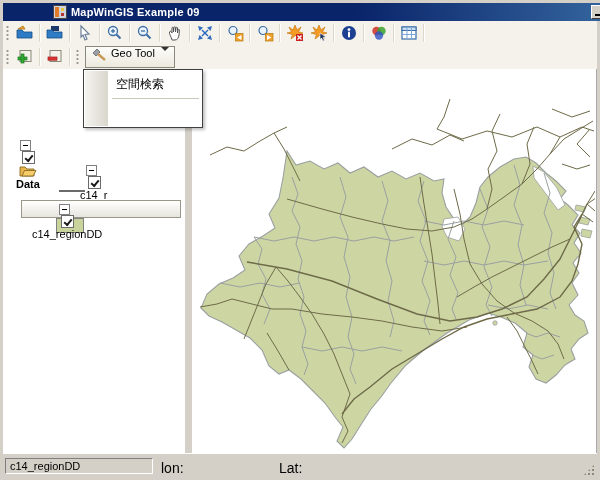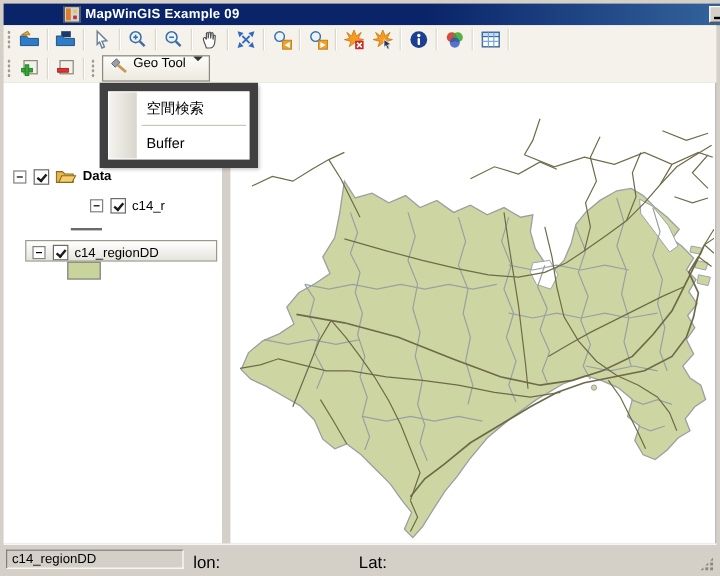--- a/index.html
+++ b/index.html
@@ -41,33 +41,33 @@
     background-size:3px 4px;background-repeat:repeat-y;}
   .tbtn{width:24px;height:22px;display:flex;align-items:center;justify-content:center;}
   .tsep{width:1px;height:18px;background:#dbd8cb;margin:0 2px;border-right:1px solid #fff;}
   .geo-btn{height:20px;display:flex;padding:0 5px;
     border:1px solid #8a887c;background:linear-gradient(#fcfcfa,#eceade);
     margin-left:2px;}
   .geo-btn .lbl{margin:0 4px 0 4px;font-size:11px;}
   .geo-arrow{width:0;height:0;border-left:4px solid transparent;border-right:4px solid transparent;border-top:4px solid #333;margin-left:2px;}
   
   .menu{position:absolute;left:83px;top:69px;width:118px;height:57px;
-    background:#fff;border:7px solid #404040;box-shadow:2px 2px 3px rgba(0,0,0,.25);
+    background:#fff;border:1px solid #404040;box-shadow:2px 2px 3px rgba(0,0,0,.25);
     z-index:50;}
   .menu .gutter{position:absolute;left:1px;top:1px;bottom:1px;width:23px;
     background:linear-gradient(90deg,#f4f3ef,#d9d6cc);}
   .menu-item{position:absolute;left:26px;width:88px;height:24px;line-height:24px;
     padding-left:6px;font-size:12px;}
   .menu-sep{position:absolute;left:28px;right:3px;top:28px;height:1px;background:#c9c6ba;}
   
   .tree-panel{position:absolute;left:3px;top:69px;width:182px;height:384px;background:#fff;}
   .splitter{position:absolute;left:185px;top:69px;width:7px;height:384px;background:#d4d0c8;}
   .map-panel{position:absolute;left:192px;top:69px;width:405px;height:384px;background:#fff;border-right:1px solid #aaa;box-sizing:border-box;}
   
-  .trow-item{position:absolute;display:flex;align-items:center;}
+  .trow-item{position:absolute;display:flex;align-items:center;flex-direction:column;}
   .expander{width:9px;height:9px;border:1px solid #808080;background:#fff;position:relative;box-sizing:content-box;}
   .expander:after{content:"";position:absolute;left:2px;top:4px;width:5px;height:1px;background:#000;}
   .checkbox{width:13px;height:13px;border:1px solid #6a6a6a;background:#fff;position:relative;margin-left:6px;box-sizing:border-box;}
   .checkbox:after{content:"";position:absolute;left:2px;top:3px;width:6px;height:3px;
     border-left:2px solid #1a1a1a;border-bottom:2px solid #1a1a1a;transform:rotate(-50deg);}
   .tree-label{margin-left:5px;font-size:11px;white-space:nowrap;}
   .bold{font-weight:bold;}
   .sel-box{position:absolute;left:18px;top:131px;width:160px;height:18px;
     border:1px solid #9a9889;background:linear-gradient(#ffffff,#e6e4dd);box-sizing:border-box;}
   .line-symbol{position:absolute;left:56px;top:121px;width:26px;height:0;border-top:2px solid #6a6a6a;}
@@ -357,21 +357,20 @@
       <path d="M200,80 L220,70 L240,76 L258,66 L272,72"></path>
       <path d="M258,30 L252,48 L245,60"></path>
     </g>
   </svg>
 </div>
 
 <div class="menu">
   <div class="gutter"></div>
   <div class="menu-item" style="top:2px;">空間検索</div>
   <div class="menu-sep"></div>
-  <div class="menu-item" style="top:31px;">Buffer</div>
 </div>
 
 <div class="statusbar">
   <div class="spanel" style="left:2px;width:148px;">c14_regionDD</div>
   <div class="slabel" style="left:158px;">lon:</div>
-  <div class="slabel" style="left:296px;">Lat:</div>
+  <div class="slabel" style="left:276px;">Lat:</div>
   <div class="grip-corner"></div>
 </div>
 
 </body></html>

